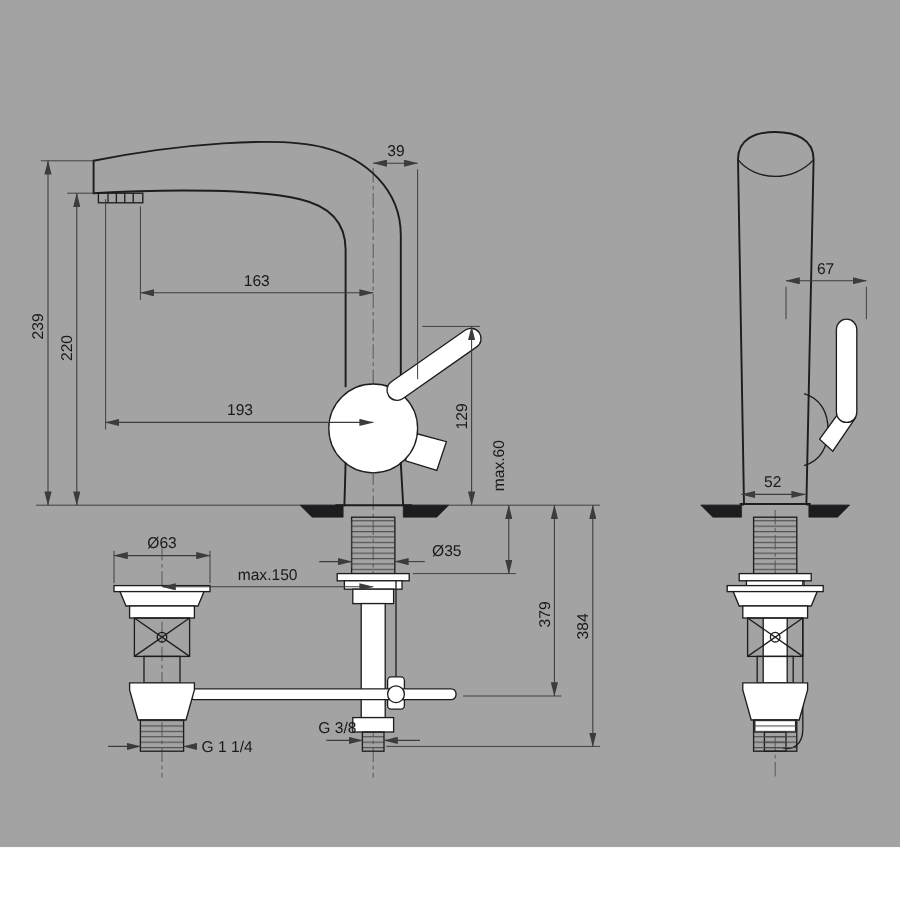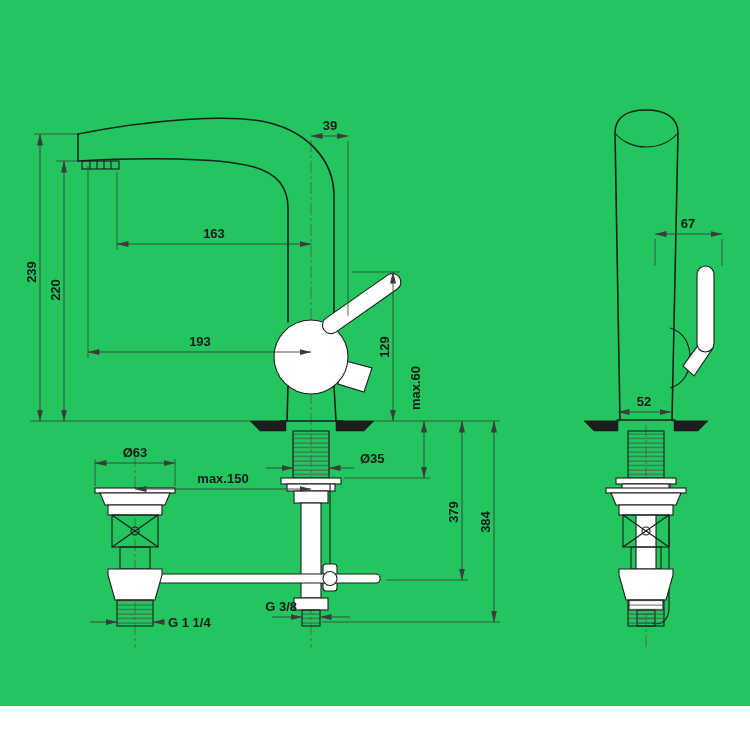--- a/index.html
+++ b/index.html
@@ -1,16 +1,16 @@
 <!DOCTYPE html>
 <html><head>
 <meta charset="utf-8">
 <style>
   html,body{margin:0;padding:0;background:#fff;}
-  .stage{width:750px;height:706px;background:#22c55e;position:relative;font-weight:bold;}
+  .stage{width:750px;height:706px;background:#a3a3a3;position:relative;}
   svg{display:block;}
   text{font-family:"Liberation Sans","DejaVu Sans",sans-serif;font-size:13px;fill:#1a1a1a;}
   .ol{stroke:#1d1d1f;stroke-width:1.6;fill:none;stroke-linejoin:round;stroke-linecap:round;}
   .ol2{stroke:#1d1d1f;stroke-width:1.1;fill:#fff;}
   .oln{stroke:#1d1d1f;stroke-width:1.1;fill:none;}
   .dim{stroke:#3c3c3c;stroke-width:0.9;fill:none;}
   .dl{marker-start:url(#arr);marker-end:url(#arr);}
   .de{marker-end:url(#arr);}
   .ext{stroke:#3c3c3c;stroke-width:0.8;fill:none;}
   .cl{stroke:#555;stroke-width:0.8;stroke-dasharray:12 3 3 3;fill:none;}

